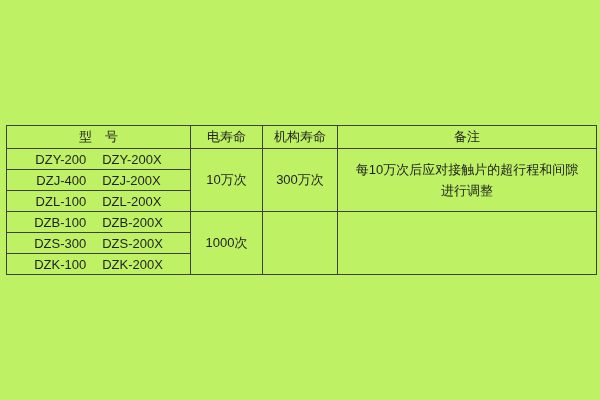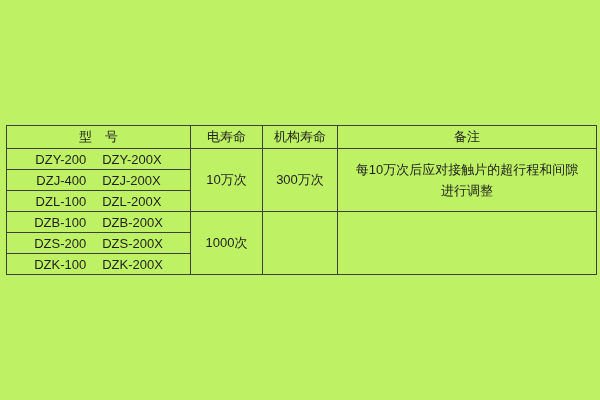--- a/index.html
+++ b/index.html
@@ -112,21 +112,21 @@
         <td rowspan="3">1000次</td>
         <td rowspan="3"></td>
         <td rowspan="3" class="remark-cell">
           <div class="remark-line"></div>
           <div class="remark-line"></div>
         </td>
       </tr>
       <tr class="data-row">
         <td>
           <div class="model-pair">
-            <span>DZS-200</span>
+            <span>DZS-300</span>
             <span>DZS-200X</span>
           </div>
         </td>
       </tr>
       <tr class="data-row">
         <td>
           <div class="model-pair">
             <span>DZK-100</span>
             <span>DZK-200X</span>
           </div>

